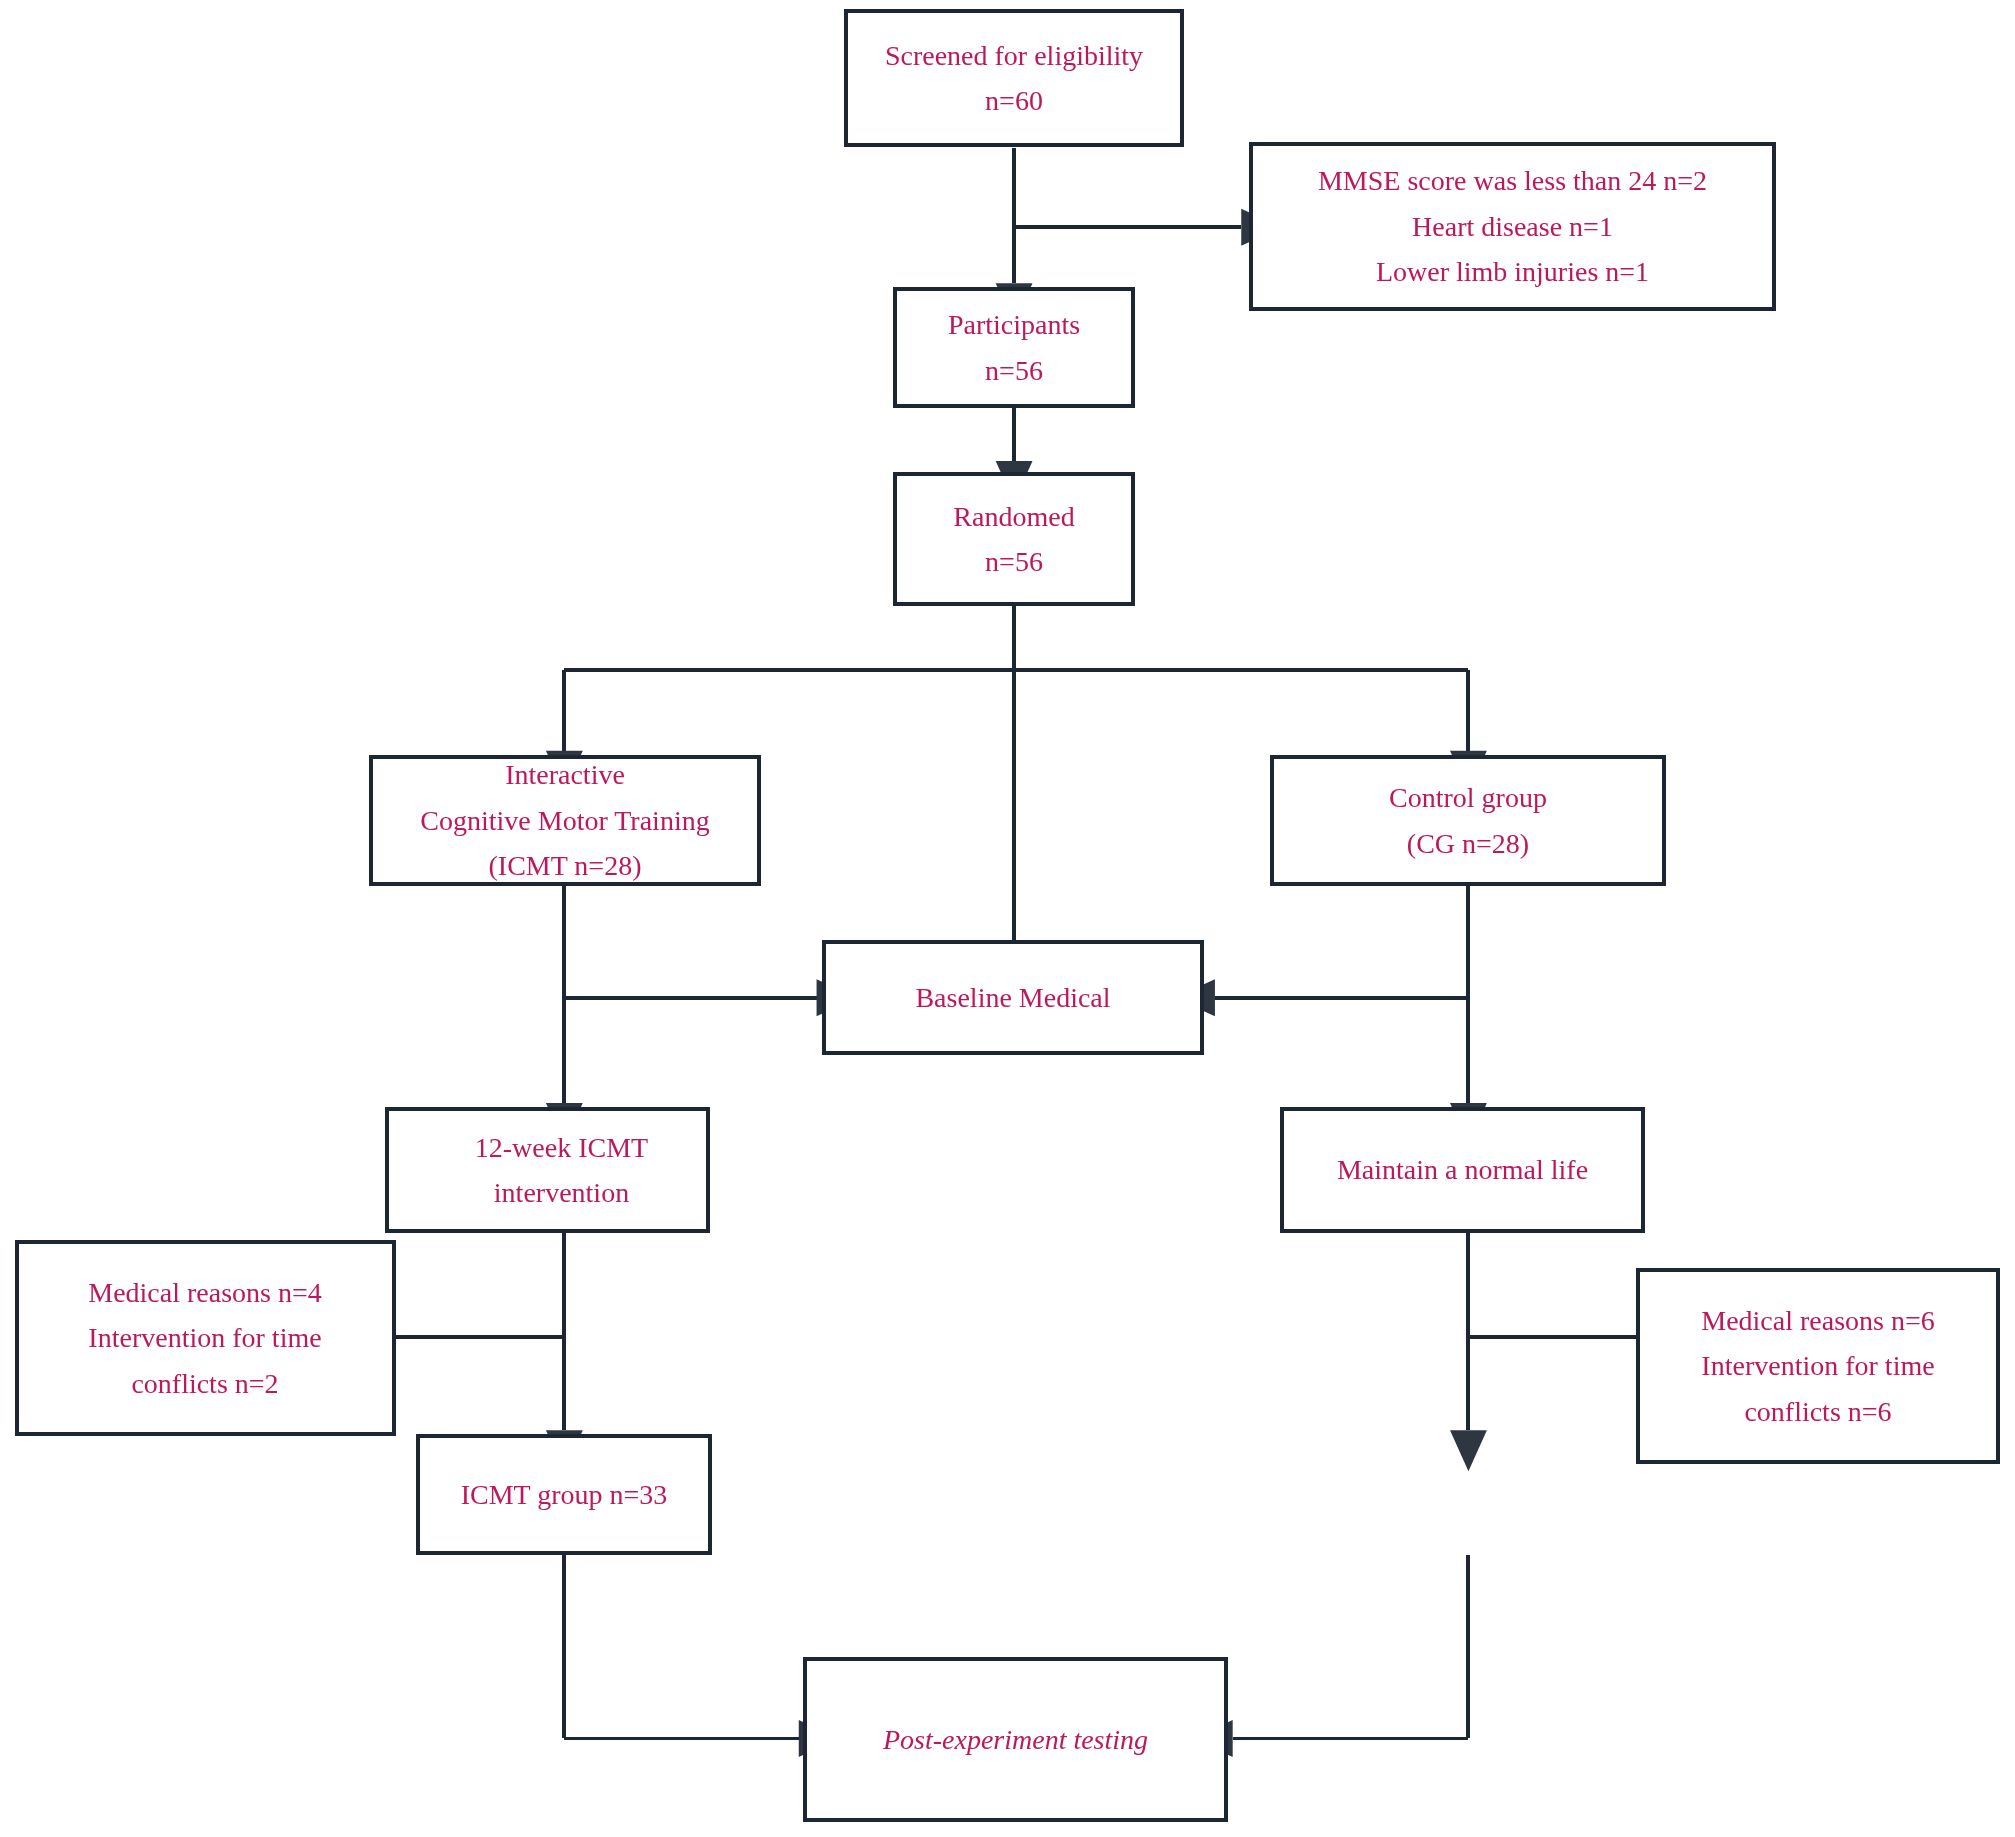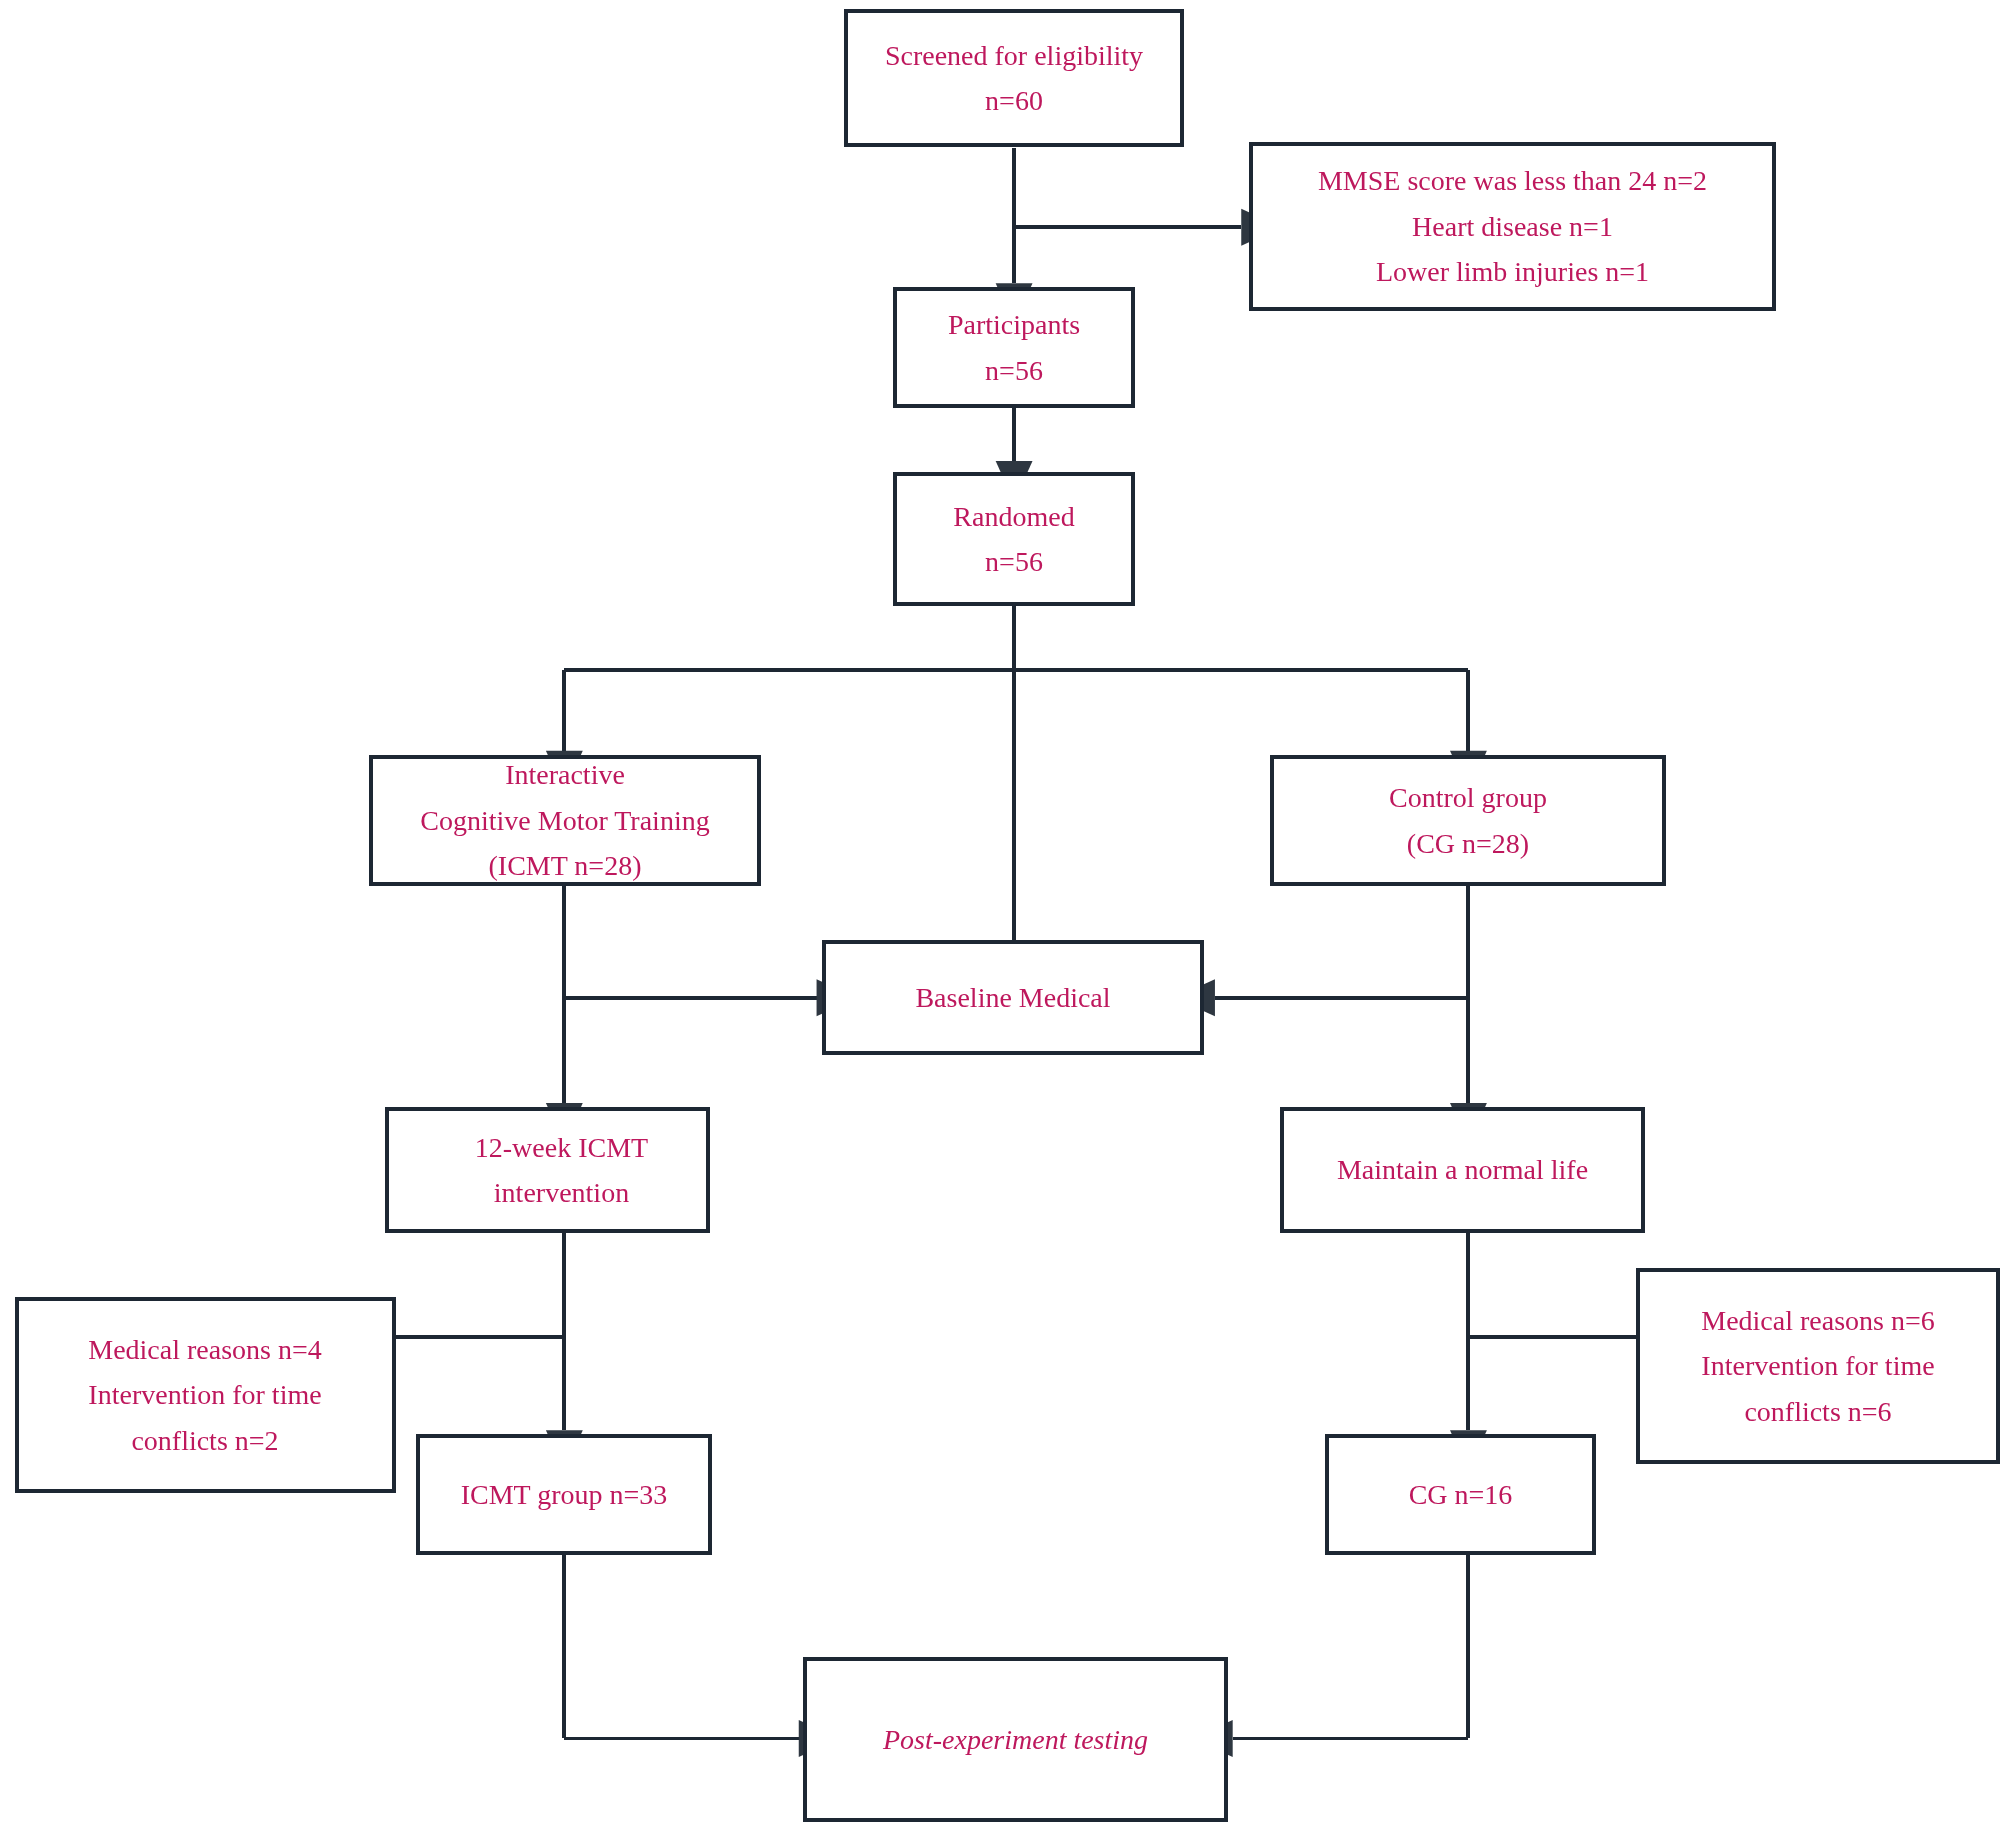--- a/index.html
+++ b/index.html
@@ -137,38 +137,35 @@
 
   <div class="node" style="left:385px;top:1107px;width:325px;height:126px;padding-left:28px;">
     <span class="txt">12-week ICMT
 intervention</span>
   </div>
 
   <div class="node" style="left:1280px;top:1107px;width:365px;height:126px;">
     <span class="txt">Maintain a normal life</span>
   </div>
 
-  <div class="node" style="left:14.5px;top:1297px;width:381px;height:196px;">
+  <div class="node" style="left:14.5px;top:1240px;width:381px;height:196px;">
     <span class="txt">Medical reasons n=4
 Intervention for time
 conflicts n=2</span>
   </div>
 
   <div class="node" style="left:1636px;top:1268px;width:364px;height:196px;">
     <span class="txt">Medical reasons n=6
 Intervention for time
 conflicts n=6</span>
   </div>
 
   <div class="node" style="left:416px;top:1434px;width:296px;height:121px;">
     <span class="txt">ICMT group n=33</span>
   </div>
 
-  <div class="node" style="left:1325px;top:1434px;width:271px;height:121px;">
-    <span class="txt">CG n=16</span>
-  </div>
 
   <div class="node" style="left:803px;top:1657px;width:425px;height:165px;font-style:italic;">
     <span class="txt">Post-experiment testing</span>
   </div>
 
 </div>
 
 
 </body></html>

